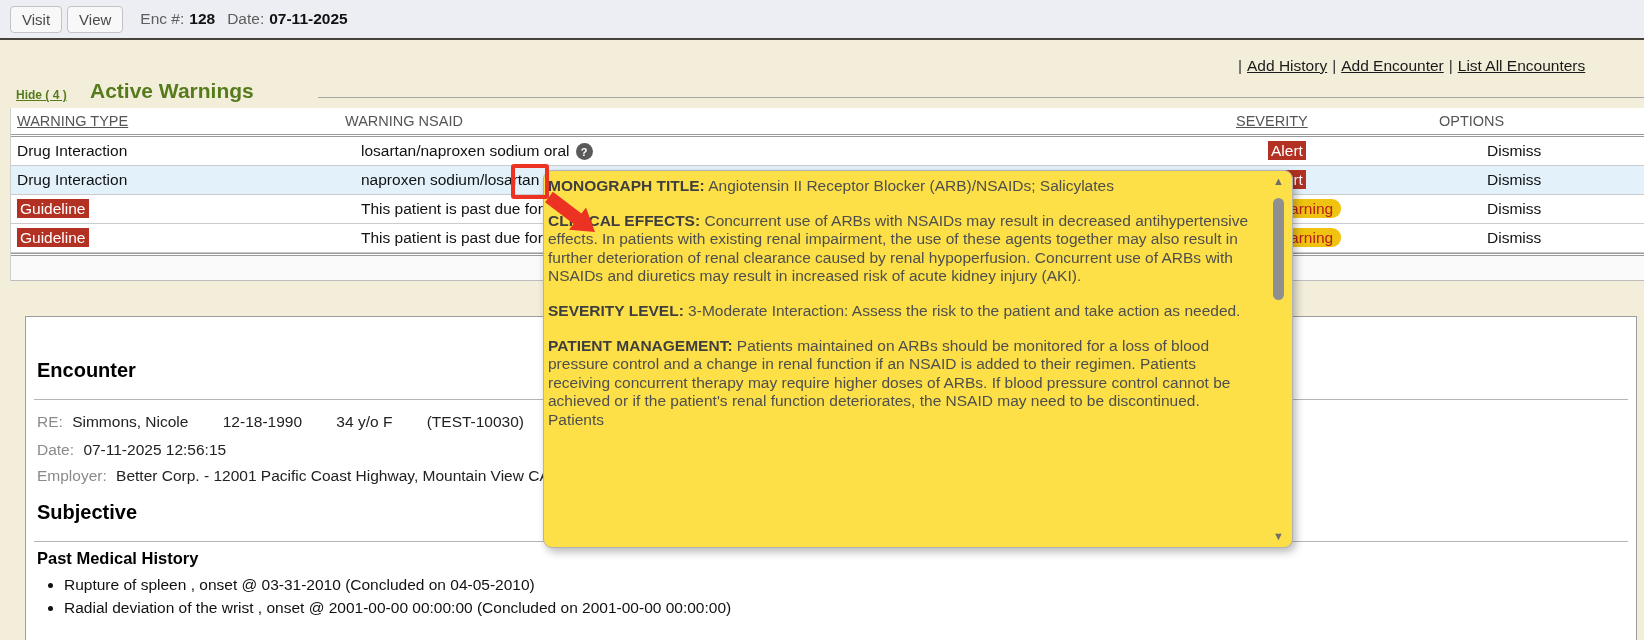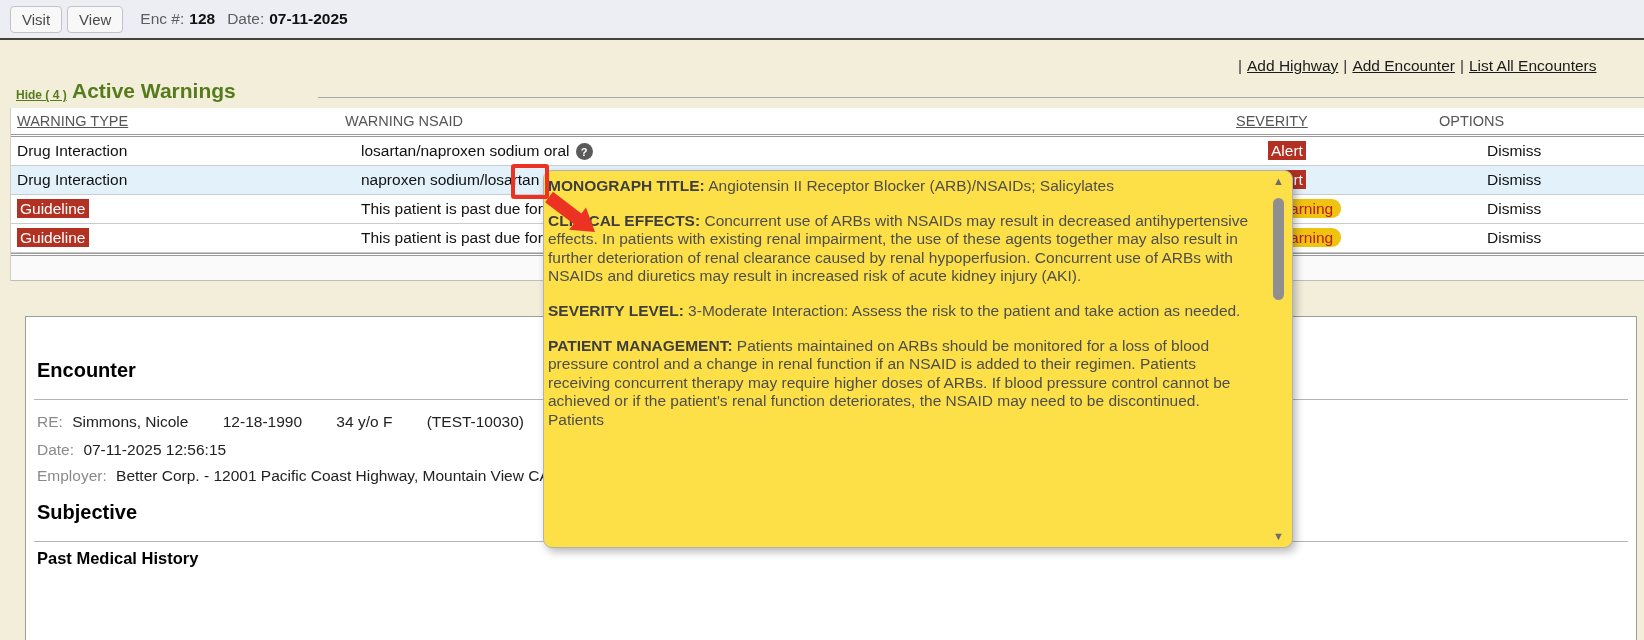--- a/index.html
+++ b/index.html
@@ -30,21 +30,21 @@
     font-size:15.5px; color:#222;
   }
   .nav-links a{ color:#1a1a1a; text-decoration:underline; margin:0 5px; cursor:pointer; }
   .nav-sep{ color:#333; }
   
   .hide-link{
     position:absolute; left:16px; top:88px; font-size:12px; font-weight:bold;
     color:#567b1d; text-decoration:underline; cursor:pointer;
   }
   .aw-title{
-    position:absolute; left:72px; top:79px; font-size:21px; font-weight:bold; color:#567b1d;
+    position:absolute; left:90px; top:79px; font-size:21px; font-weight:bold; color:#567b1d;
   }
   .aw-line{ position:absolute; left:318px; right:0; top:97px; border-top:1px solid #a8a8a8; }
   
   .wtable{
     position:absolute; left:10px; top:108px; width:1634px;
     background:#fff; border-left:1px solid #cfcfcf; z-index:5;
   }
   .wrow{
     display:grid; grid-template-columns:328px 891px 203px 1fr;
     align-items:center;
@@ -117,21 +117,21 @@
 <div class="topbar">
   <span class="btn">Visit</span>
   <span class="btn">View</span>
   <span class="tb-label">Enc #:</span>
   <span class="tb-value">128</span>
   <span class="tb-label">Date:</span>
   <span class="tb-value">07-11-2025</span>
 </div>
 
 <div class="nav-links">
-  <span class="nav-sep">|</span><a>Add Highway</a><span class="nav-sep">|</span><a>Add Encounter</a><span class="nav-sep">|</span><a>List All Encounters</a>
+  <span class="nav-sep">|</span><a>Add History</a><span class="nav-sep">|</span><a>Add Encounter</a><span class="nav-sep">|</span><a>List All Encounters</a>
 </div>
 
 <span class="hide-link">Hide ( 4 )</span>
 <span class="aw-title">Active Warnings</span>
 <div class="aw-line"></div>
 
 <div class="wtable">
   <div class="wrow thead">
     <div class="sortable">WARNING TYPE</div>
     <div>WARNING NSAID</div>
@@ -191,20 +191,24 @@
 
   <div class="p-line" style="top:150px;">
     <span class="p-label">Employer:</span>
     <span class="gap5">Better Corp. - 12001 Pacific Coast Highway, Mountain View CA</span>
   </div>
 
   <div class="h1" style="top:184px;">Subjective</div>
   <div class="p-hr" style="top:224px;"></div>
 
   <div class="pmh-title" style="top:232px;">Past Medical History</div>
+  <ul class="pmh-list">
+    <li>Rupture of spleen , onset @ 03-31-2010 (Concluded on 04-05-2010)</li>
+    <li>Radial deviation of the wrist , onset @ 2001-00-00 00:00:00 (Concluded on 2001-00-00 00:00:00)</li>
+  </ul>
 </div>
 
 <div class="popup">
   <p><b>MONOGRAPH TITLE:</b><span> Angiotensin II Receptor Blocker (ARB)/NSAIDs; Salicylates</span></p>
   <p><b>CLINICAL EFFECTS:</b><span> Concurrent use of ARBs with NSAIDs may result in decreased antihypertensive effects. In patients with existing renal impairment, the use of these agents together may also result in further deterioration of renal clearance caused by renal hypoperfusion. Concurrent use of ARBs with NSAIDs and diuretics may result in increased risk of acute kidney injury (AKI).</span></p>
   <p><b>SEVERITY LEVEL:</b><span> 3-Moderate Interaction: Assess the risk to the patient and take action as needed.</span></p>
   <p><b>PATIENT MANAGEMENT:</b><span> Patients maintained on ARBs should be monitored for a loss of blood pressure control and a change in renal function if an NSAID is added to their regimen. Patients receiving concurrent therapy may require higher doses of ARBs. If blood pressure control cannot be achieved or if the patient's renal function deteriorates, the NSAID may need to be discontinued. Patients</span></p>
 
   <div class="vscroll">
     <div class="scroll-arrow" style="top:0;">▲</div>

